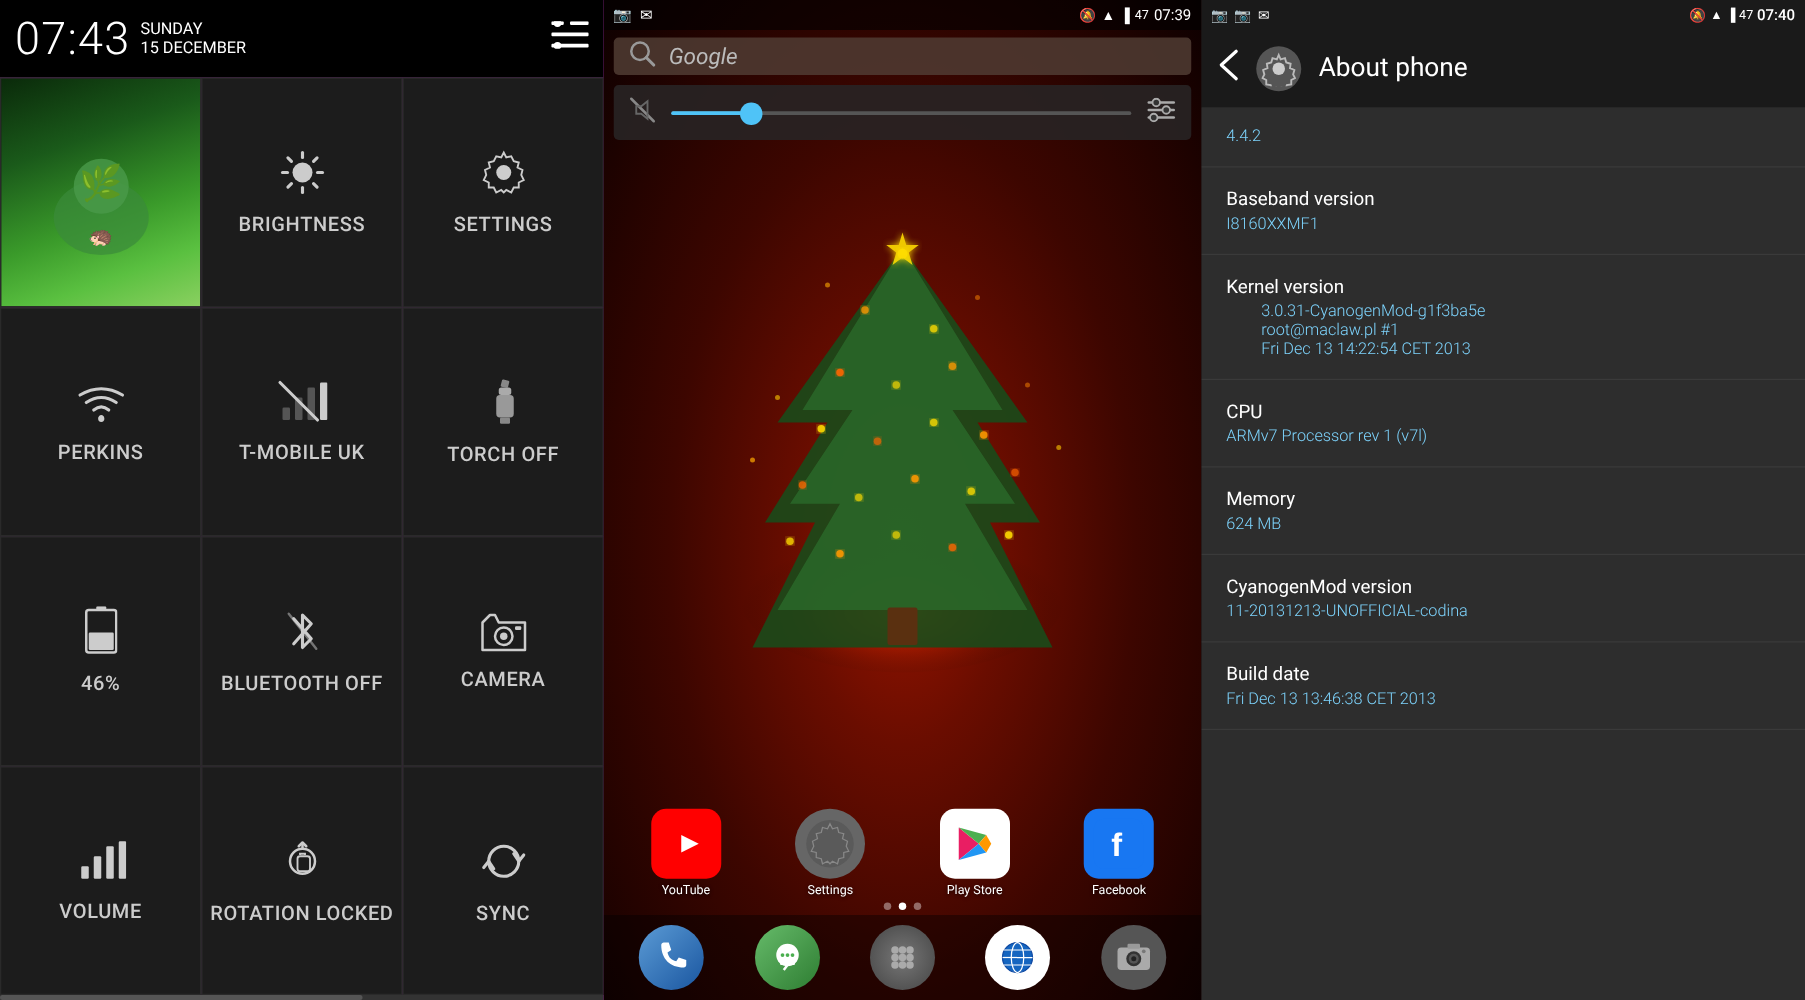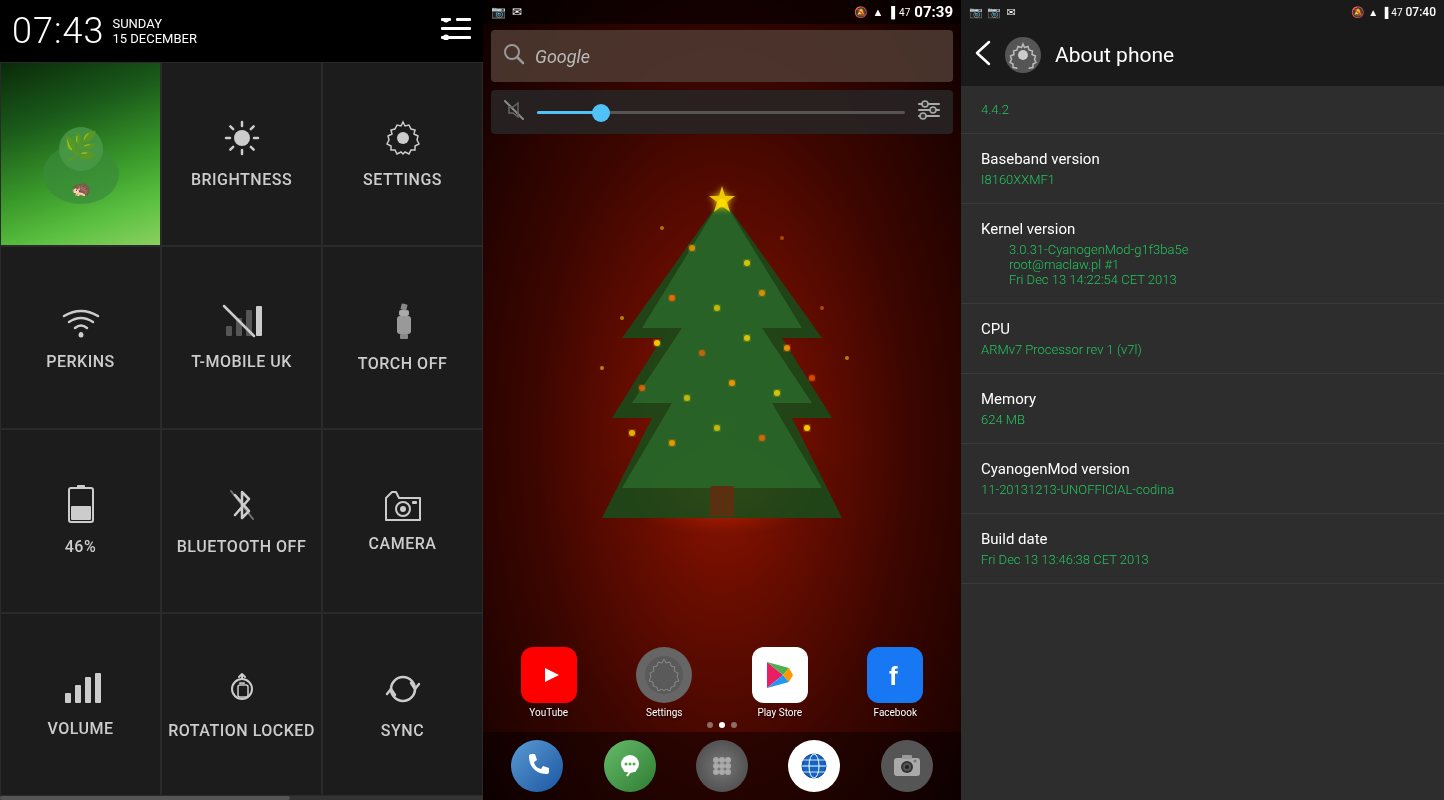--- a/index.html
+++ b/index.html
@@ -140,40 +140,40 @@
       position: relative;
       z-index: 10;
     }
     .hs-statusbar-icons {
       display: flex;
       align-items: center;
       gap: 4px;
     }
     .hs-time {
       color: #fff;
-      font-size: 15px;
-      font-weight: 700;
+      font-size: 12px;
+      font-weight: 400;
     }
     .hs-statusbar-left {
       display: flex;
       align-items: center;
       gap: 6px;
     }
 
     
     .hs-search {
       position: relative;
       z-index: 10;
       margin: 6px 8px;
       background: rgba(80,60,50,0.85);
       border-radius: 4px;
       display: flex;
       align-items: center;
       padding: 8px 12px;
-      height: 52px;
+      height: 30px;
     }
     .hs-search-icon {
       color: #aaa;
       font-size: 20px;
       margin-right: 10px;
     }
     .hs-search-text {
       color: #bbb;
       font-size: 18px;
       font-style: italic;
@@ -342,21 +342,21 @@
       padding: 16px 20px;
       border-bottom: 1px solid #3a3a3a;
     }
     .ap-item-title {
       color: #fff;
       font-size: 15px;
       font-weight: 400;
       margin-bottom: 4px;
     }
     .ap-item-value {
-      color: #22c55e;
+      color: #7dd3fc;
       font-size: 13px;
       font-weight: 300;
     }
 
     
     .icon-youtube { background: #ff0000; }
     .icon-facebook { background: #1877f2; }
   </style>
 </head>
 <body>

